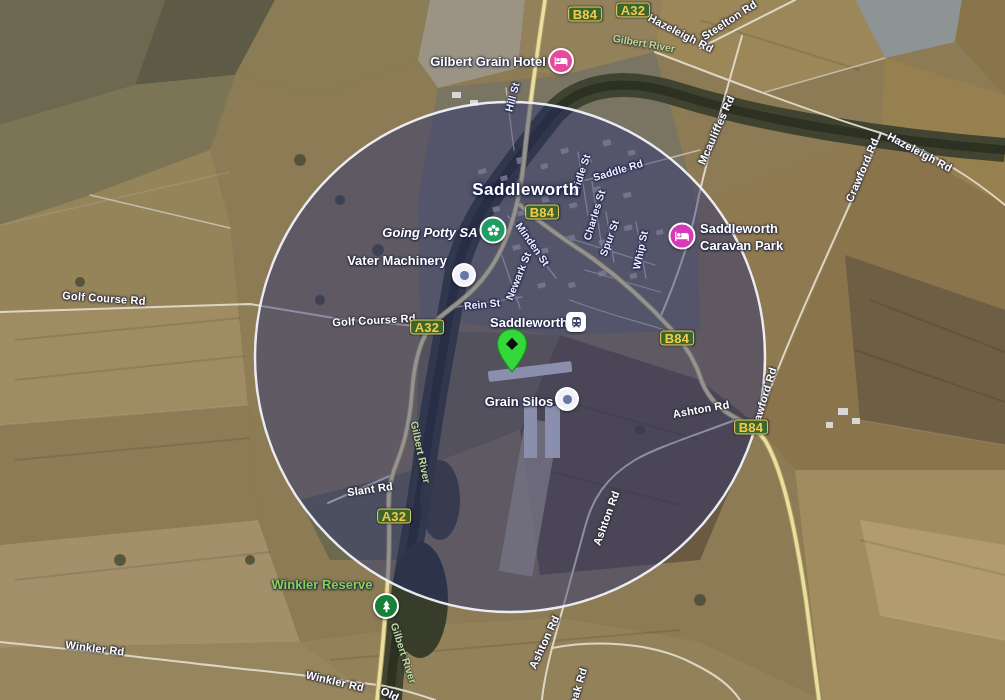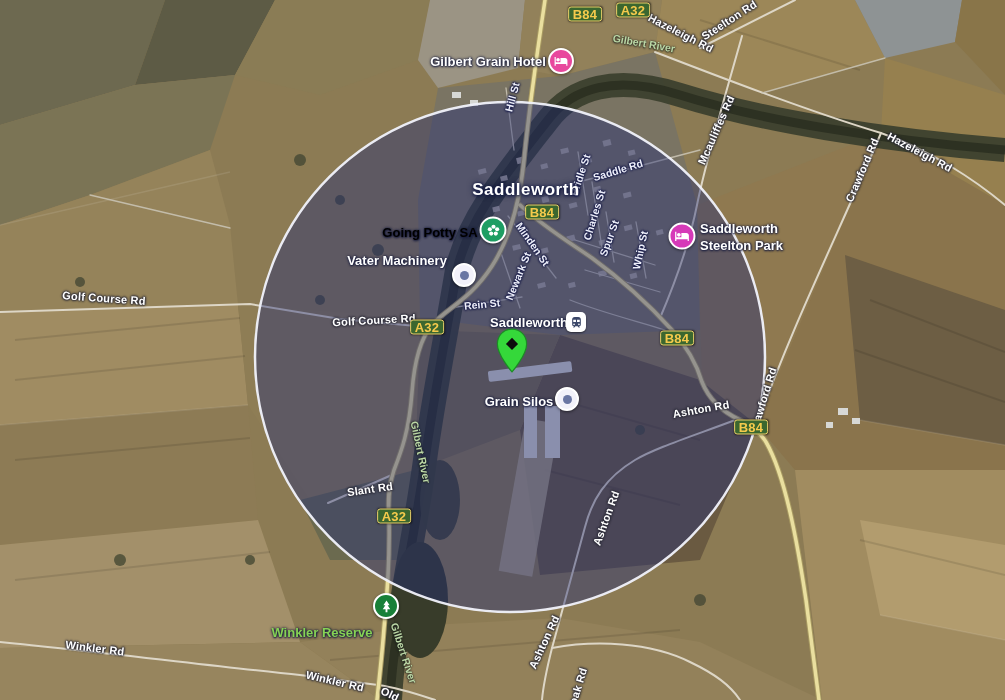--- a/index.html
+++ b/index.html
@@ -27,21 +27,21 @@
     text-shadow:0 1px 2px rgba(25,32,28,.9),0 0 2px rgba(25,32,28,.9);
   }
   .town{
     font-size:17px;letter-spacing:.5px;
     text-shadow:0 1px 3px rgba(18,24,66,.95),0 0 6px rgba(18,24,66,.85),1px 0 3px rgba(18,24,66,.9);
   }
   .poi{
     font-size:12.5px;
     text-shadow:0 1px 2px rgba(26,30,62,.95),0 0 3px rgba(26,30,62,.9),1px 0 2px rgba(26,30,62,.85);
   }
-  .poi.teal{color:#000000;}
+  .poi.teal{color:#ffffff;font-style:italic;}
   .poi.green{color:#86d254;}
   .caravan-text{line-height:1.32;text-align:left;}
   .badge{
     position:absolute;transform:translate(-50%,-50%);z-index:6;
     font-size:13px;font-weight:bold;color:#f5ca4c;background:#3b672f;
     border:1px solid #ecd36b;border-radius:3px;padding:0 3.5px;line-height:13px;
     box-shadow:0 0 2px rgba(0,0,0,.65);letter-spacing:.3px;
   }
   .picon{
     position:absolute;transform:translate(-50%,-50%);border-radius:50%;
@@ -294,29 +294,29 @@
       </svg>
   </div>
 
   <div class="picon icon-caravan" style="left:682px;top:236px">
     <svg viewBox="0 0 24 24" width="15" height="15" fill="#fff">
         <path d="M7 13c1.66 0 3-1.34 3-3S8.66 7 7 7s-3 1.34-3 3 1.34 3 3 3zm12-6h-8v7H3V5H1v15h2v-3h18v3h2v-9c0-2.21-1.79-4-4-4z"></path>
       </svg>
   </div>
   <div class="lbl poi caravan-text" style="left:700px;top:237px;transform:translateY(-50%);font-size:13px">
     <div>Saddleworth</div>
-    <div>Steelton Park</div>
+    <div>Caravan Park</div>
   </div>
 
   <div class="lbl poi" style="left:519px;top:401px;transform:translate(-50%,-50%);font-size:13px">Grain Silos</div>
   <div class="picon icon-dot" style="left:567px;top:399px">
       <span class="dot-inner"></span>
     </div>
 
-  <div class="lbl poi green" style="left:322px;top:632px;transform:translate(-50%,-50%);font-size:13px">Winkler Reserve</div>
+  <div class="lbl poi green" style="left:322px;top:584px;transform:translate(-50%,-50%);font-size:13px">Winkler Reserve</div>
   <div class="picon icon-tree" style="left:386px;top:606px">
     <svg viewBox="0 0 24 24" width="15" height="15" fill="#fff">
         <path d="M12 2.5 17 10h-3.2l4.2 6.5h-4.5V21h-3v-4.5H6L10.2 10H7z"></path>
       </svg>
   </div>
 
   <div class="pin" style="left:495px;top:328px">
     <svg viewBox="0 0 30 44" width="34" height="46">
       <path d="M15 1C7 1 1 7.3 1 15.2 1 26 15 42 15 42s14-16 14-26.8C29 7.3 23 1 15 1z" fill="#35d83a" stroke="#1d8a26" stroke-width="1.2"></path>
       <rect x="10.9" y="11.1" width="8.2" height="8.2" transform="rotate(45 15 15.2)" fill="#0d0d0d"></rect>

